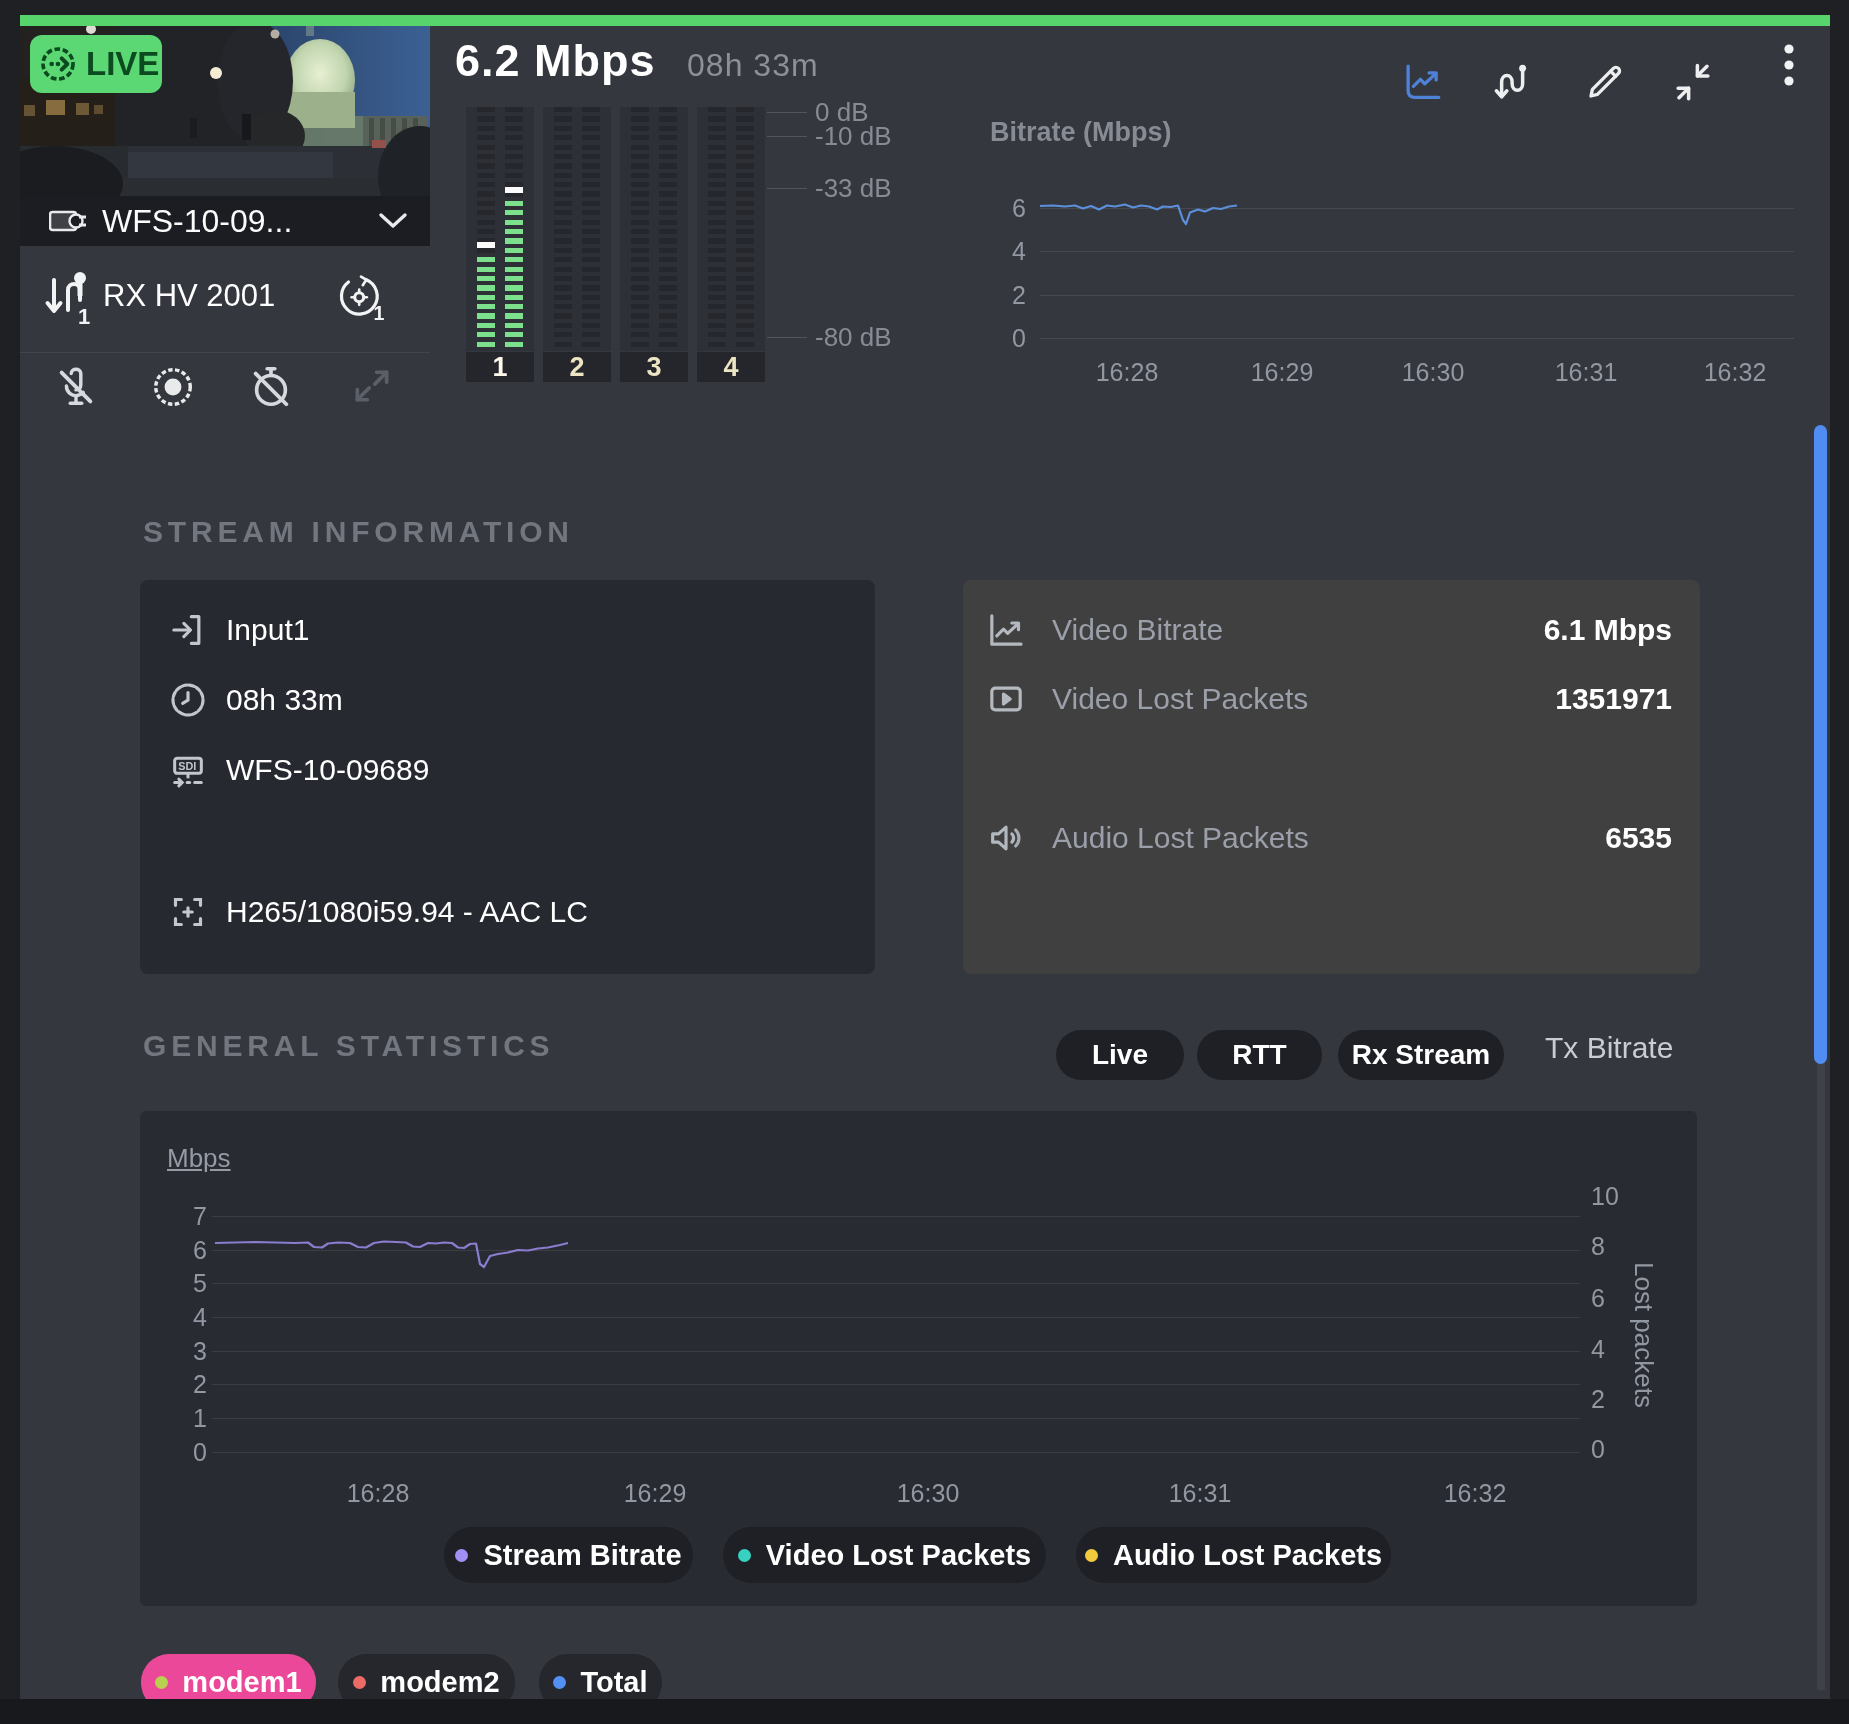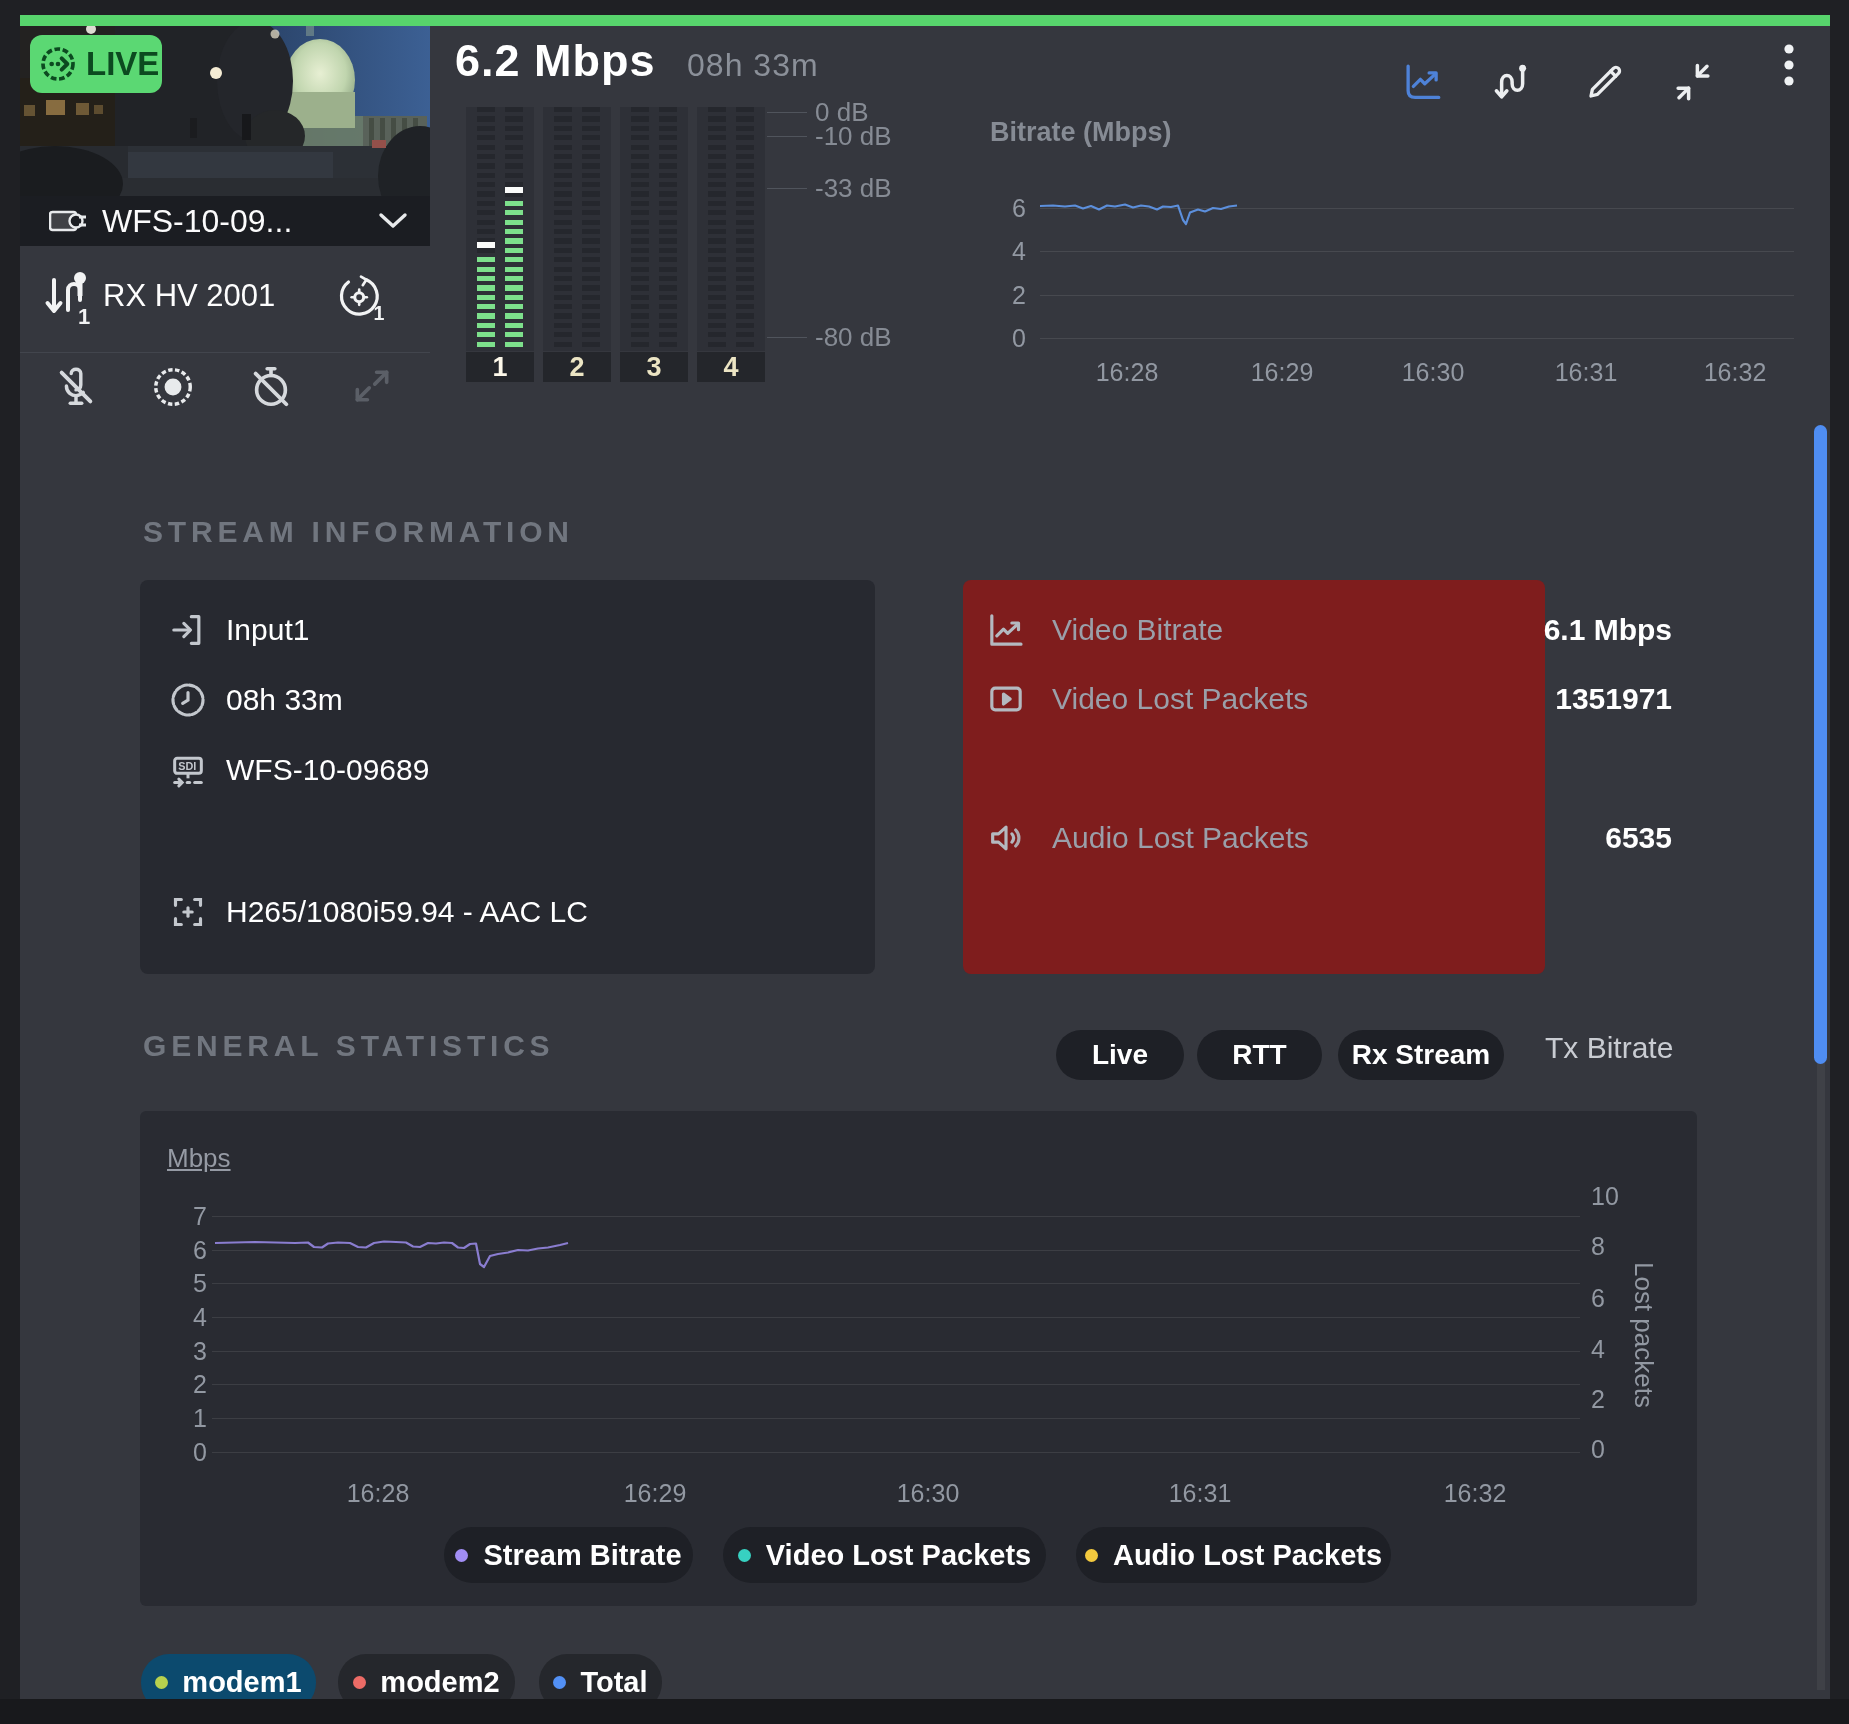--- a/index.html
+++ b/index.html
@@ -307,21 +307,21 @@
           <path d="M16 4.5 L19.5 4.5 L19.5 8"></path>
       <path d="M8 19.5 L4.5 19.5 L4.5 16"></path>
           <path d="M16 19.5 L19.5 19.5 L19.5 16"></path>
       <line x1="12" y1="9.5" x2="12" y2="14.5"></line>
           <line x1="9.5" y1="12" x2="14.5" y2="12"></line>
         </g>
       </svg>
     <span>H265/1080i59.94 - AAC LC</span>
   </div>
 </div>
-<div class="abs" id="rightcard" style="left:963px; top:580px; width:582px; height:394px; background:#7f1d1d; border-radius:8px;">
+<div class="abs" id="rightcard" style="left:963px; top:580px; width:737px; height:394px; background:#404040; border-radius:8px;">
   <div class="rrow" style="top:28px;">
     <svg width="40" height="44" viewBox="0 0 24 24">
         <g stroke="#b4b9c0" stroke-width="1.9" fill="none" stroke-linecap="round" stroke-linejoin="round">
       <path d="M3.5 3.5 L3.5 20.5 L21 20.5"></path>
           <path d="M6.5 15.5 L10.5 11.5 L13 14 L19 8.5"></path>
           <path d="M15.5 7.8 L19.5 7.8 L19.5 11.8"></path>
         </g>
       </svg>
     <span class="rlab">Video Bitrate</span>
       <span class="rval">6.1 Mbps</span>
@@ -386,20 +386,20 @@
   <div class="axl" style="left:1020px; top:367px; width:80px; text-align:center;">16:31</div>
   <div class="axl" style="left:1295px; top:367px; width:80px; text-align:center;">16:32</div>
   <svg class="abs" style="left:70px; top:118px;" width="370" height="60" viewBox="0 0 370 60">
     <polyline fill="none" stroke="#8a7dd0" stroke-width="2.2" stroke-linejoin="round" points="5,14 25,13.5 45,13 65,13.5 85,14 98,13.5 104,18 112,18.5 118,14.5 128,13.5 140,14 148,18 156,18.5 164,14 174,12.5 186,13 196,13.5 203,17.5 210,18 218,14 226,14.5 234,13.5 242,14 248,18.5 254,19 260,15 266,14.5 270,35 274,38 280,27 288,25 298,23.5 308,21 318,21.5 328,19.5 338,18.5 350,16 358,14"></polyline>
   </svg>
   <div class="pill" style="left:304px; top:416px; width:249px; height:56px; font-size:29px;"><span class="dot" style="width:13px;height:13px;background:#a28ef5;margin-right:15px;"></span>Stream Bitrate</div>
   <div class="pill" style="left:583px; top:416px; width:323px; height:56px; font-size:29px;"><span class="dot" style="width:13px;height:13px;background:#37d1c1;margin-right:15px;"></span>Video Lost Packets</div>
   <div class="pill" style="left:936px; top:416px; width:315px; height:56px; font-size:29px;"><span class="dot" style="width:13px;height:13px;background:#f3c93e;margin-right:15px;"></span>Audio Lost Packets</div>
 </div>
 
-<div class="pill" style="left:141px; top:1654px; width:175px; height:57px; font-size:29px; background:#0c4a6e;"><span class="dot" style="width:13px;height:13px;background:#b8d14e;margin-right:14px;"></span>modem1</div>
+<div class="pill" style="left:141px; top:1654px; width:175px; height:57px; font-size:29px; background:#ec4899;"><span class="dot" style="width:13px;height:13px;background:#b8d14e;margin-right:14px;"></span>modem1</div>
 <div class="pill" style="left:338px; top:1654px; width:177px; height:57px; font-size:29px; background:#25272c;"><span class="dot" style="width:13px;height:13px;background:#ec6b66;margin-right:14px;"></span>modem2</div>
 <div class="pill" style="left:539px; top:1654px; width:123px; height:57px; font-size:29px; background:#25272c;"><span class="dot" style="width:13px;height:13px;background:#5290f5;margin-right:14px;"></span>Total</div>
 
 <div class="abs" style="left:1817px; top:430px; width:8px; height:1260px; background:rgba(255,255,255,0.05);"></div>
 <div class="abs" style="left:1814px; top:425px; width:13px; height:639px; background:#4f8df2; border-radius:7px;"></div>
 
 <div id="botstrip"></div>
 
 </body></html>

